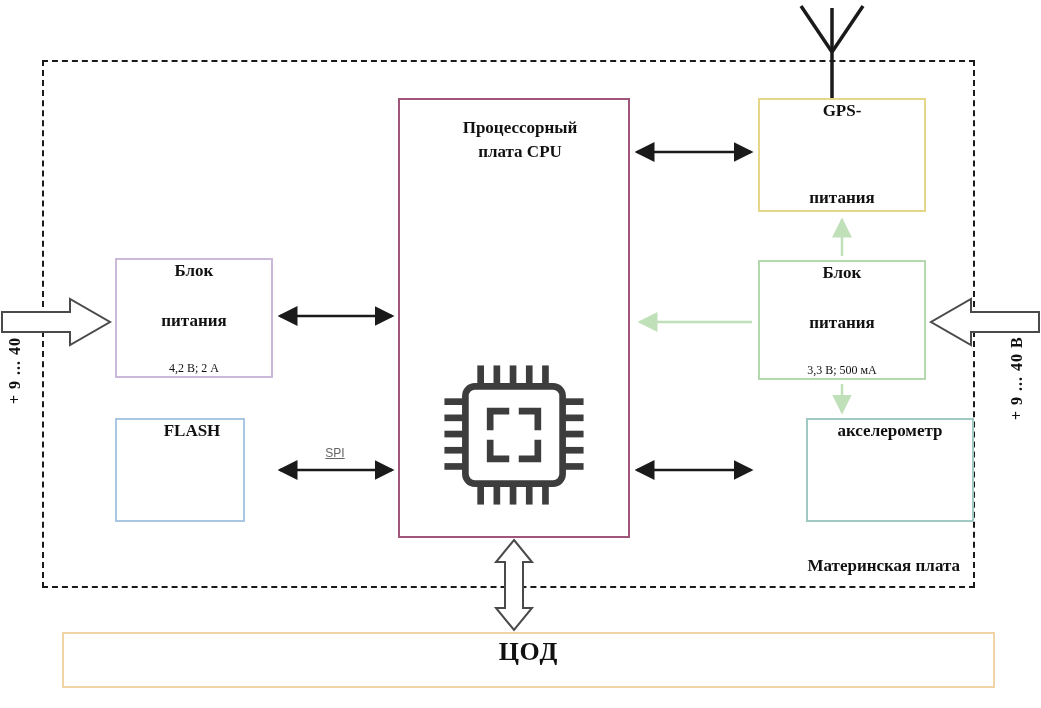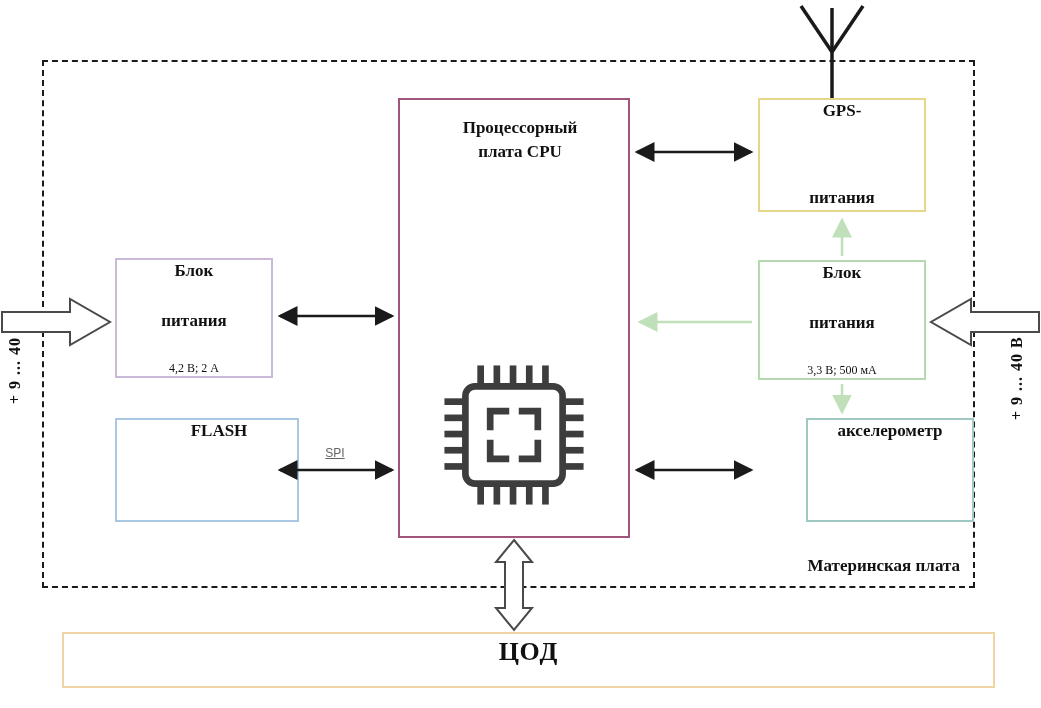--- a/index.html
+++ b/index.html
@@ -13,21 +13,21 @@
     border:2px dashed #1a1a1a;z-index:1;box-sizing:border-box;
   }
   .block{
     position:absolute;background:#ffffff;z-index:2;box-sizing:border-box;
     display:flex;flex-direction:column;align-items:center;justify-content:space-between;
     text-align:center;line-height:1.35;
   }
   .b{font-weight:bold;font-size:17px;}
   .r{font-weight:normal;font-size:12px;}
   .power-left{left:115px;top:258px;width:158px;height:120px;border:2px solid #cbb9da;}
-  .flash{left:115px;top:418px;width:184px;height:104px;border:2px solid #a9c7e3;padding-left:24px;}
+  .flash{left:115px;top:418px;width:130px;height:104px;border:2px solid #a9c7e3;padding-left:24px;}
   .cpu{
     left:398px;top:98px;width:232px;height:440px;border:2px solid #a0567a;
     justify-content:space-between;padding:16px 8px 20px 8px;
   }
   .cpu .title{line-height:1.4;margin-left:12px;}
   .gps{left:758px;top:98px;width:168px;height:114px;border:2px solid #e6d687;}
   .power-right{left:758px;top:260px;width:168px;height:120px;border:2px solid #b5d9ae;}
   .accel{left:758px;top:418px;width:168px;height:104px;border:2px solid #9fc9c2;margin-left:48px;}
   .dc{
     left:42px;top:632px;width:933px;height:56px;border:2px solid #f2d3a3;margin-left:20px;

